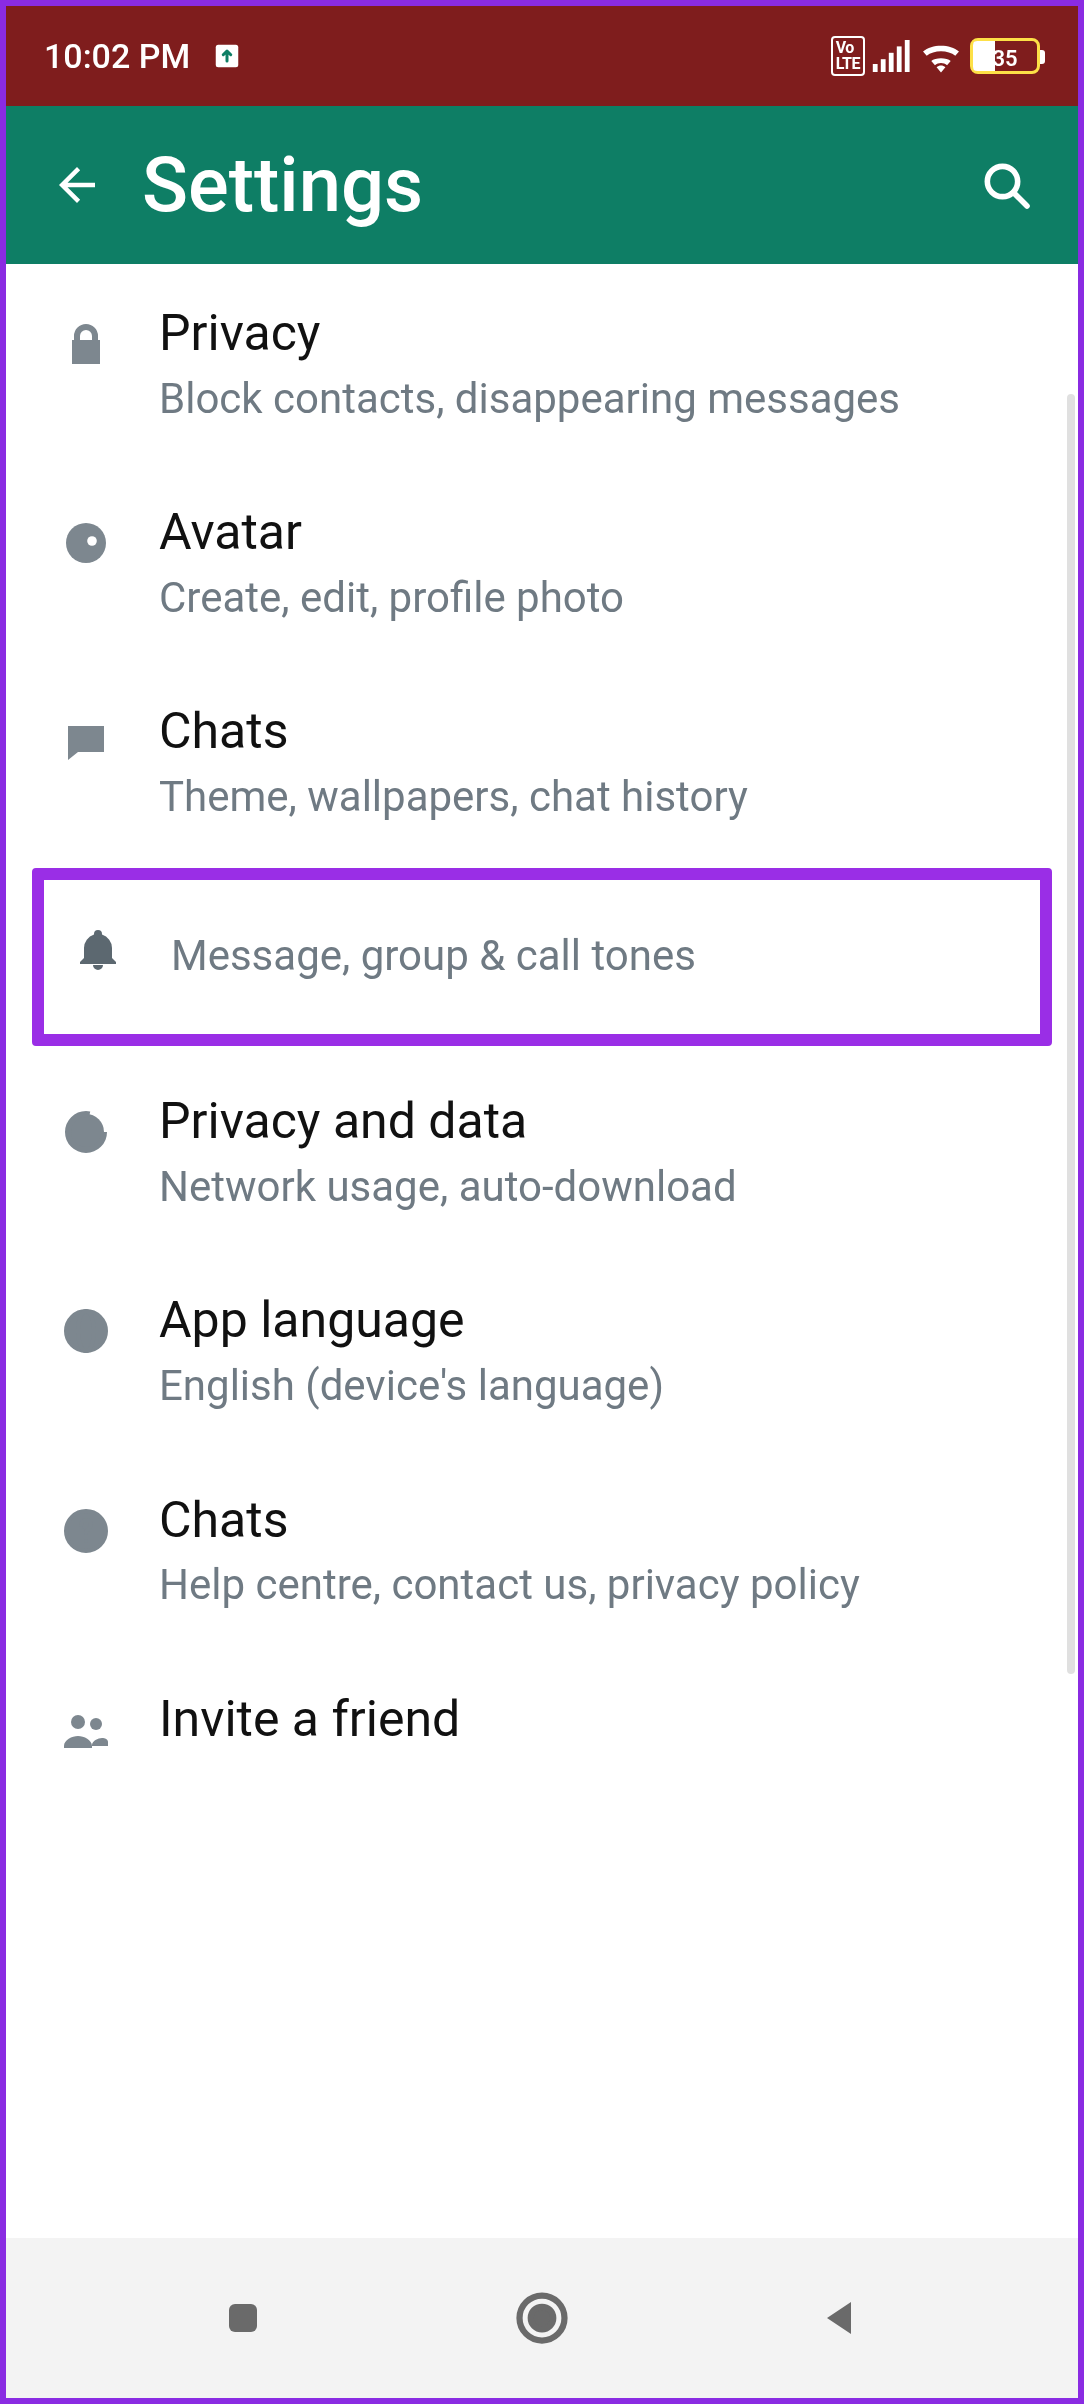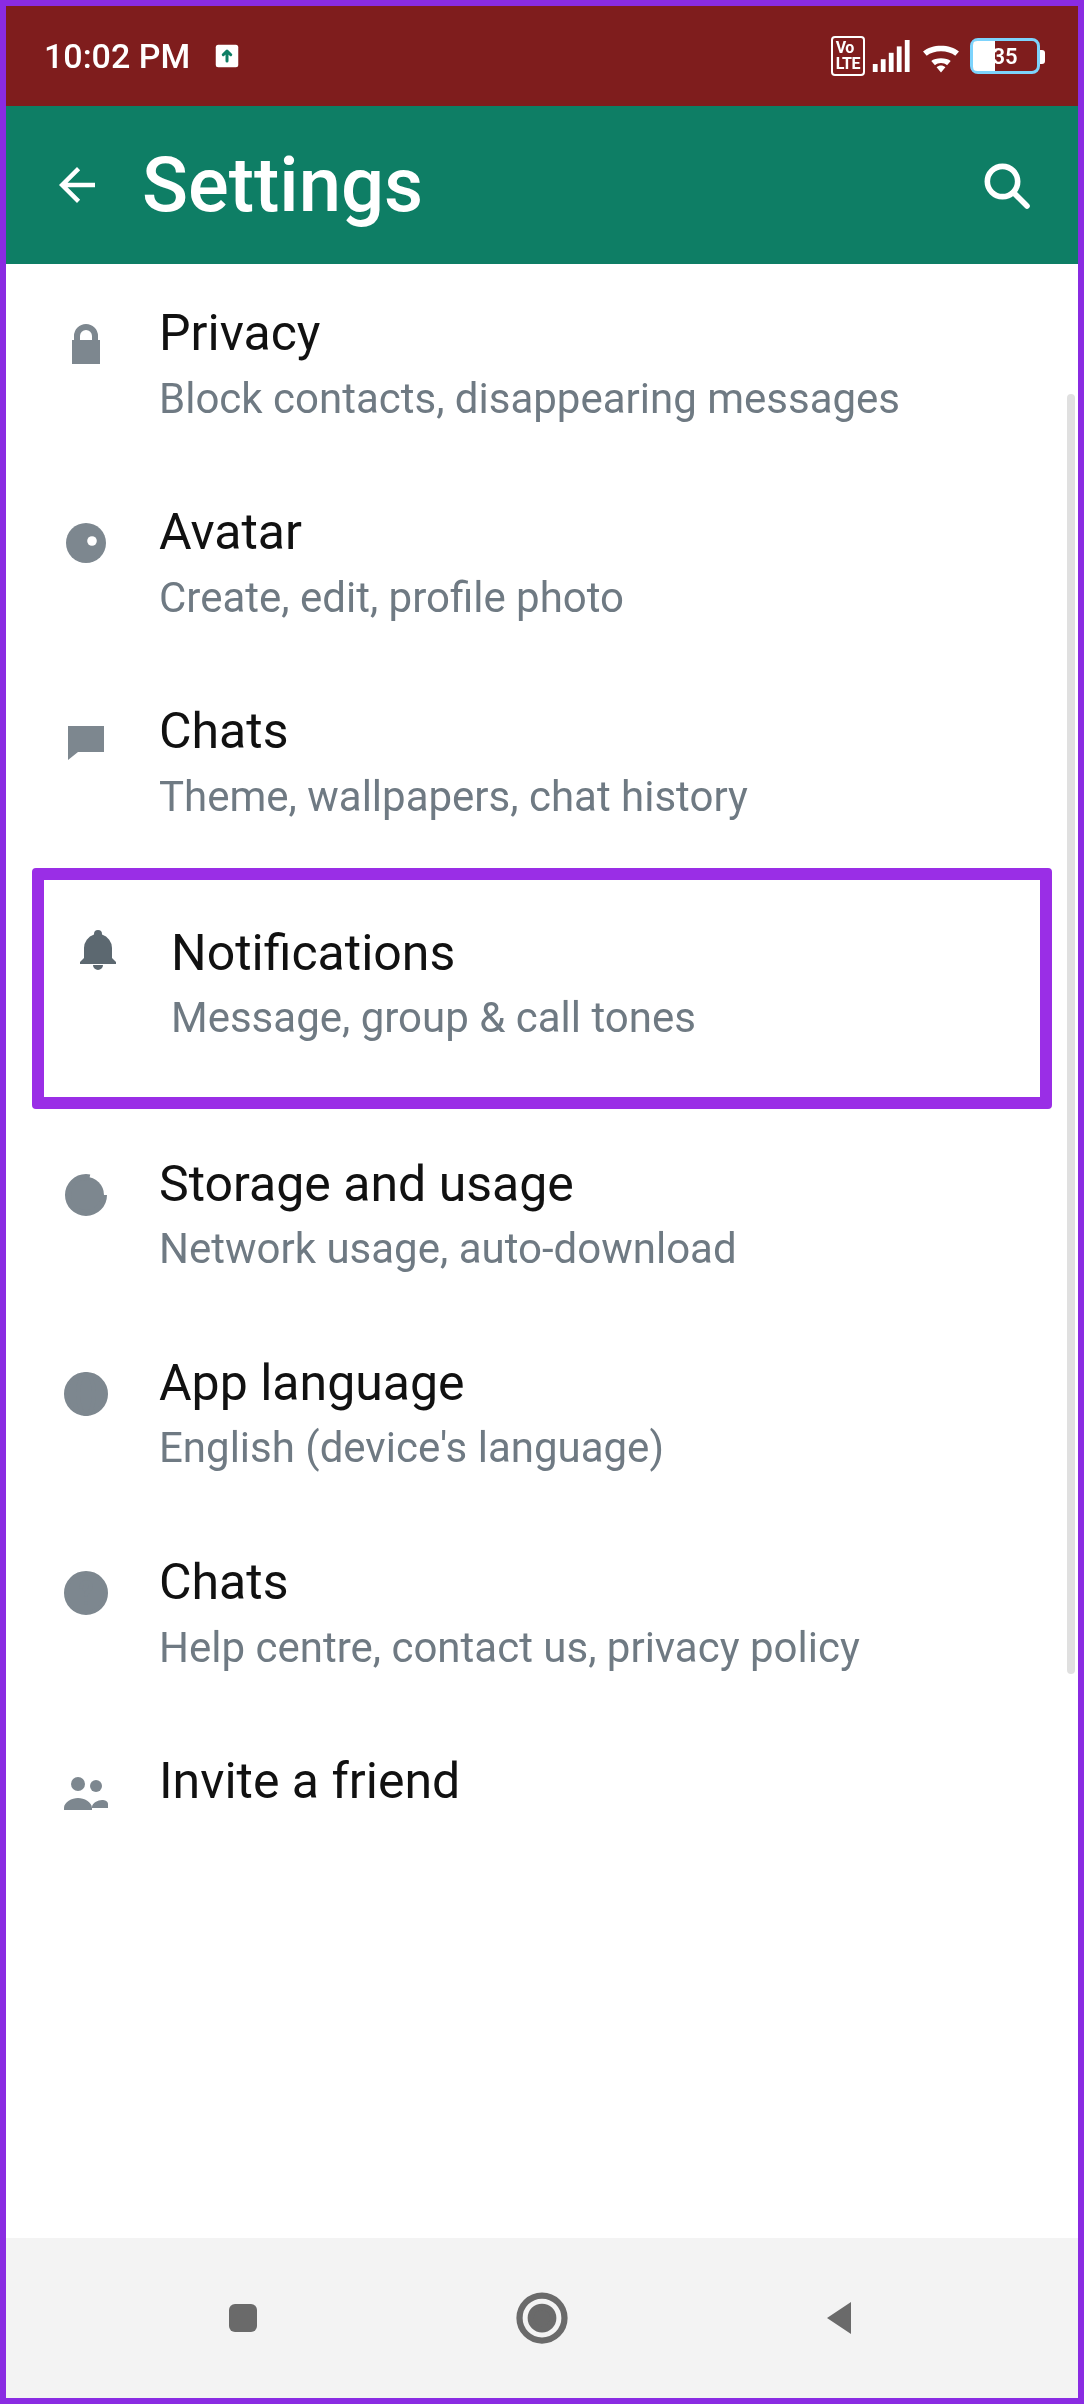--- a/index.html
+++ b/index.html
@@ -27,22 +27,22 @@
     .status-left{display:flex;align-items:center;gap:22px;}
     .status-right{display:flex;align-items:center;gap:7px;}
     .volte{
       border:2px solid #ffffff; border-radius:4px;
       font-size:16px; line-height:1; padding:2px 3px;
       font-weight:700; letter-spacing:-.5px;
     }
     .status-icn{display:inline-flex;}
     .battery-wrap{display:flex;align-items:center;}
     .battery-body{
-      width:70px;height:36px;border:3px solid #7dd3fc;border-radius:8px;
-      position:relative; display:flex; align-items:center;
+      width:70px;height:36px;border:3px solid #fde047;border-radius:8px;
+      position:relative; display:flex; align-items:flex-end;
     }
     .battery-body::after{content:"";position:absolute;right:-8px;top:9px;width:5px;height:14px;background:#fff;border-radius:0 3px 3px 0;}
     .battery-fill{height:100%;width:35%;background:#ffffff;border-radius:4px 0 0 4px;}
     .battery-text{position:absolute;left:0;right:0;text-align:center;font-size:22px;font-weight:600;color:#0e7e65;mix-blend-mode:normal;}
     .battery-text span{color:#fff;}
 
     
     .app-bar{
       height:158px;
       background:#0e7e65;
@@ -198,33 +198,32 @@
       </div>
     </div>
 
     <div class="row notif highlight">
       <span class="ico">
         <svg viewBox="0 0 24 24">
             <path d="M12 2a2 2 0 00-2 2v.3A7 7 0 005 11v5l-2 2v1h18v-1l-2-2v-5a7 7 0 00-5-6.7V4a2 2 0 00-2-2zm0 20a2.5 2.5 0 002.5-2.5h-5A2.5 2.5 0 0012 22z"></path>
           </svg>
       </span>
       <div class="txts">
-        <div class="ttl">Notifications</div>
         <div class="sub">Message, group &amp; call tones</div>
       </div>
     </div>
 
     <div class="row">
       <span class="ico">
         <svg viewBox="0 0 24 24" fill="none" stroke="#7d878f" stroke-width="3">
             <circle cx="12" cy="12" r="9" stroke-dasharray="44 14"></circle>
           </svg>
       </span>
       <div class="txts">
-        <div class="ttl">Storage and usage</div>
+        <div class="ttl">Privacy and data</div>
         <div class="sub">Network usage, auto-download</div>
       </div>
     </div>
 
     <div class="row">
       <span class="ico">
         <svg viewBox="0 0 24 24" fill="none" stroke="#7d878f" stroke-width="2">
             <circle cx="12" cy="12" r="10"></circle>
             <ellipse cx="12" cy="12" rx="4" ry="10"></ellipse>
             <line x1="2" y1="12" x2="22" y2="12"></line>

